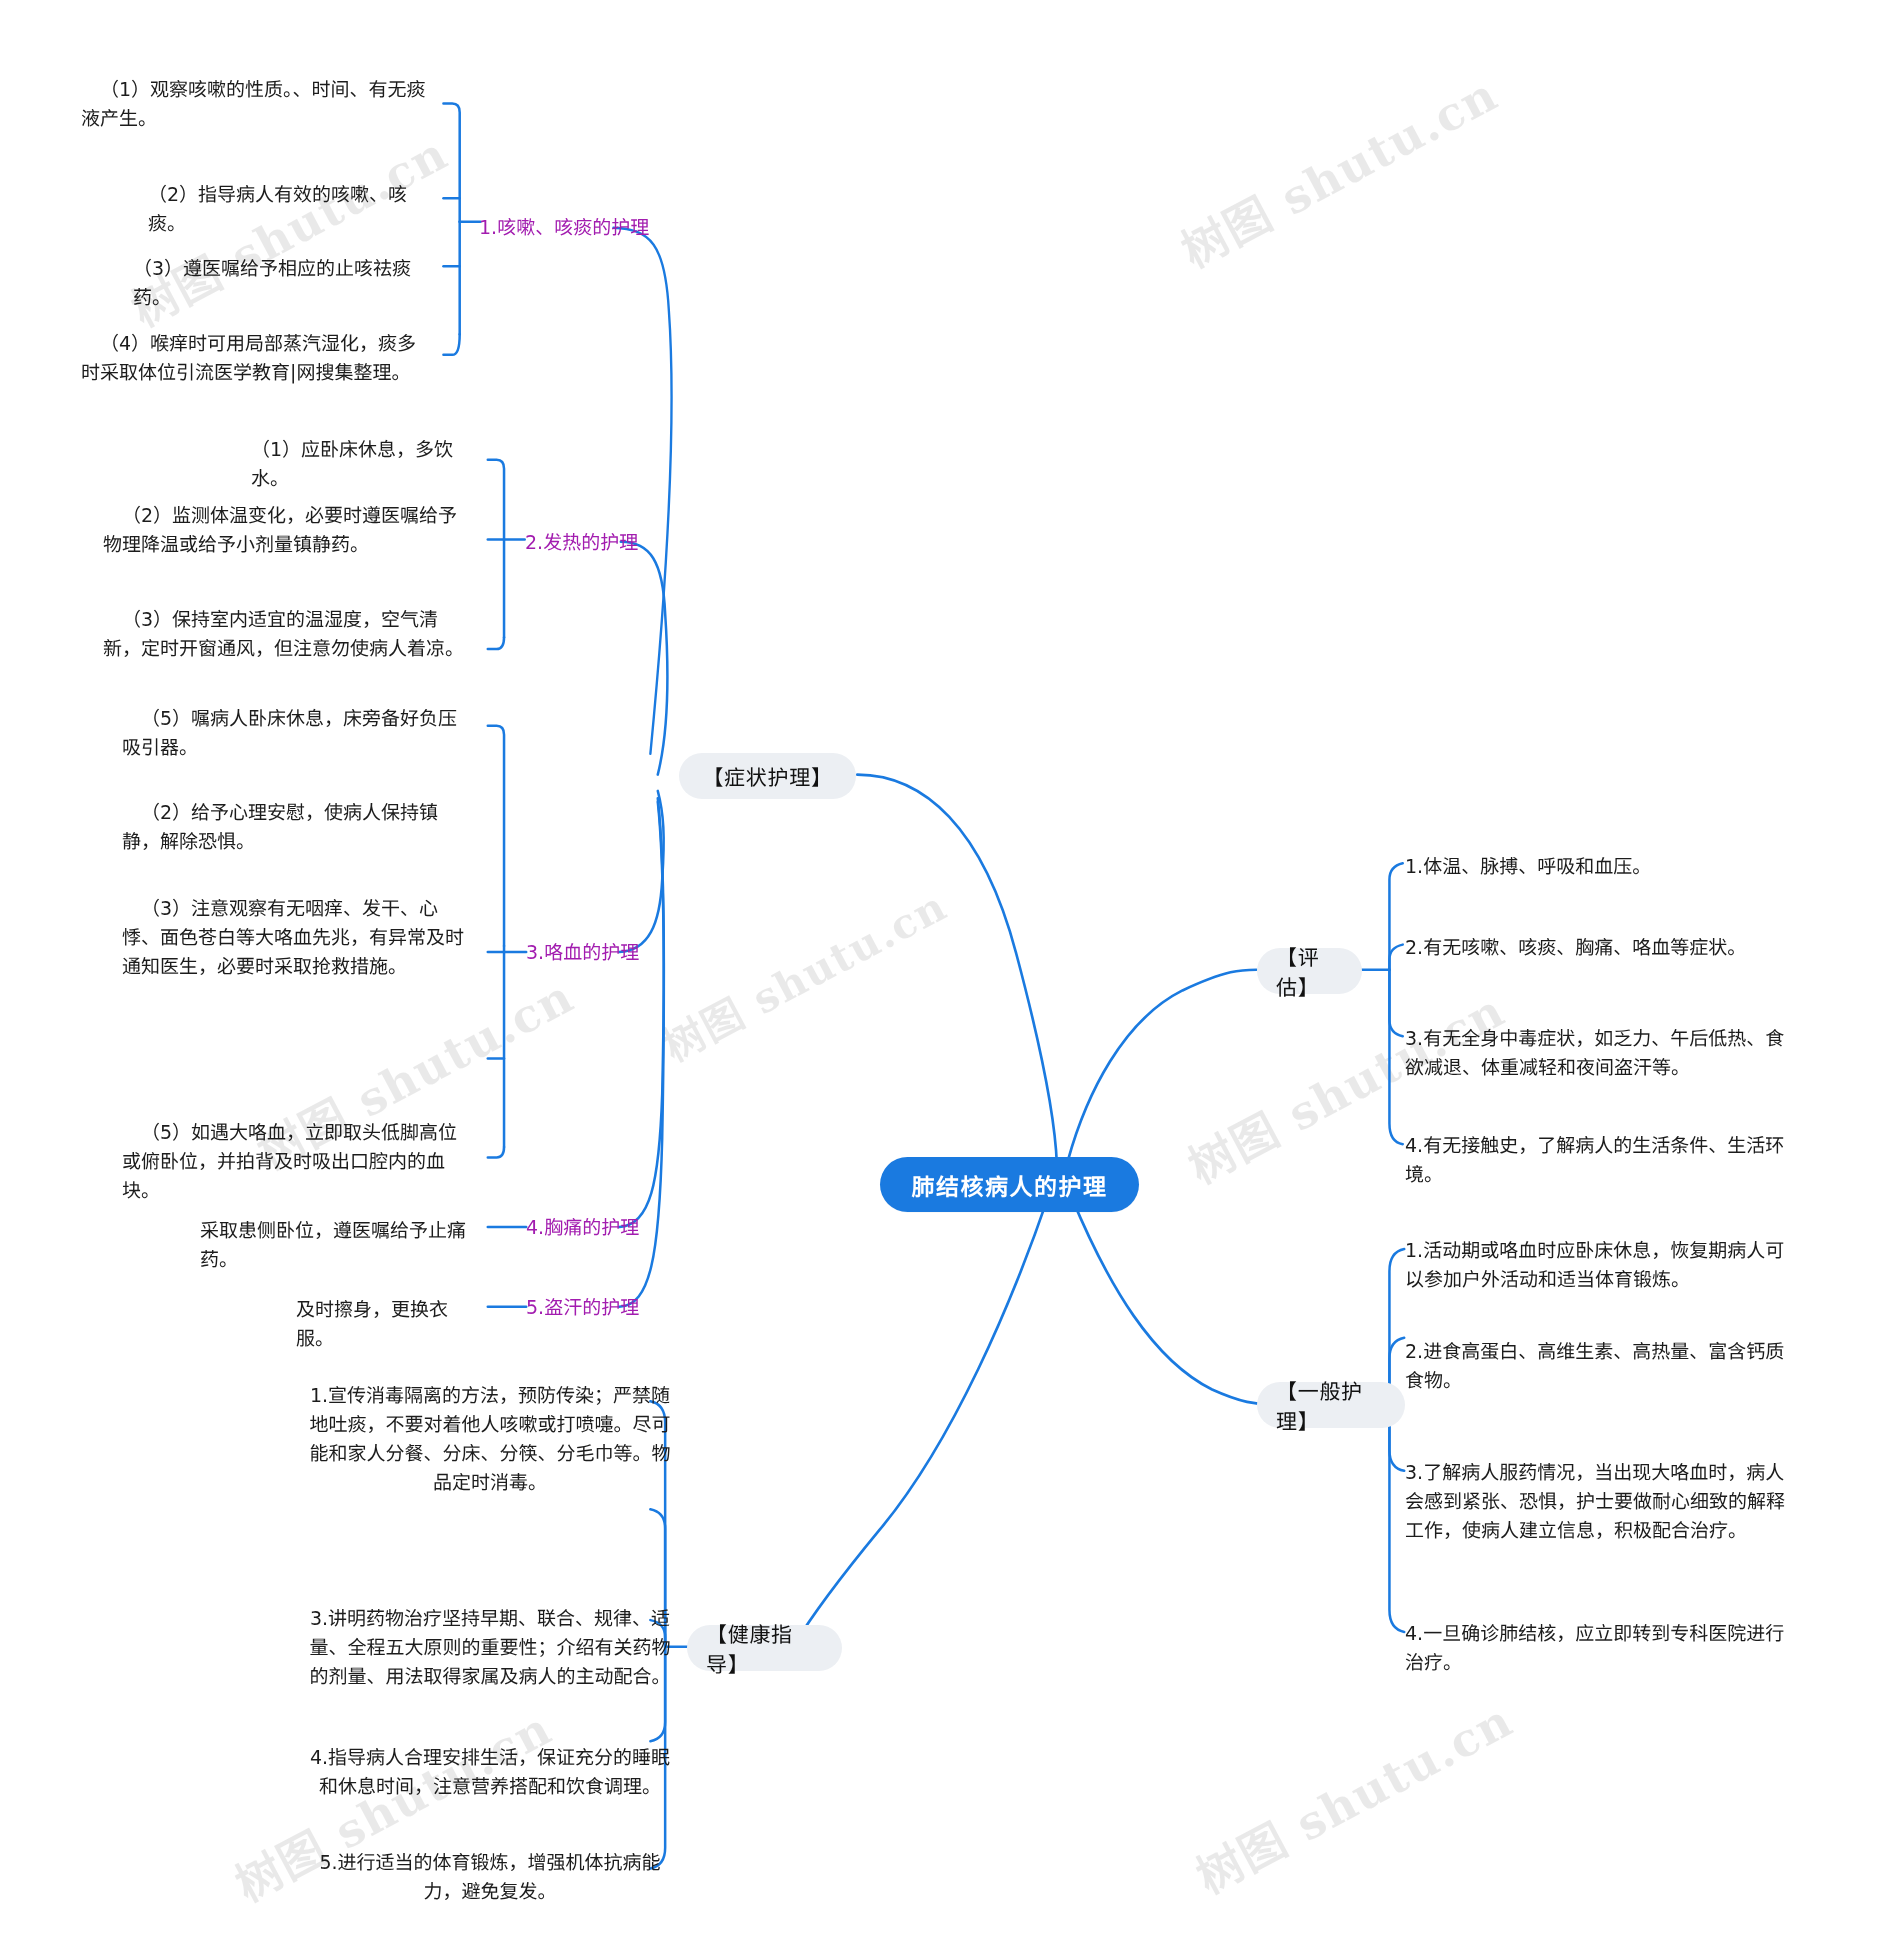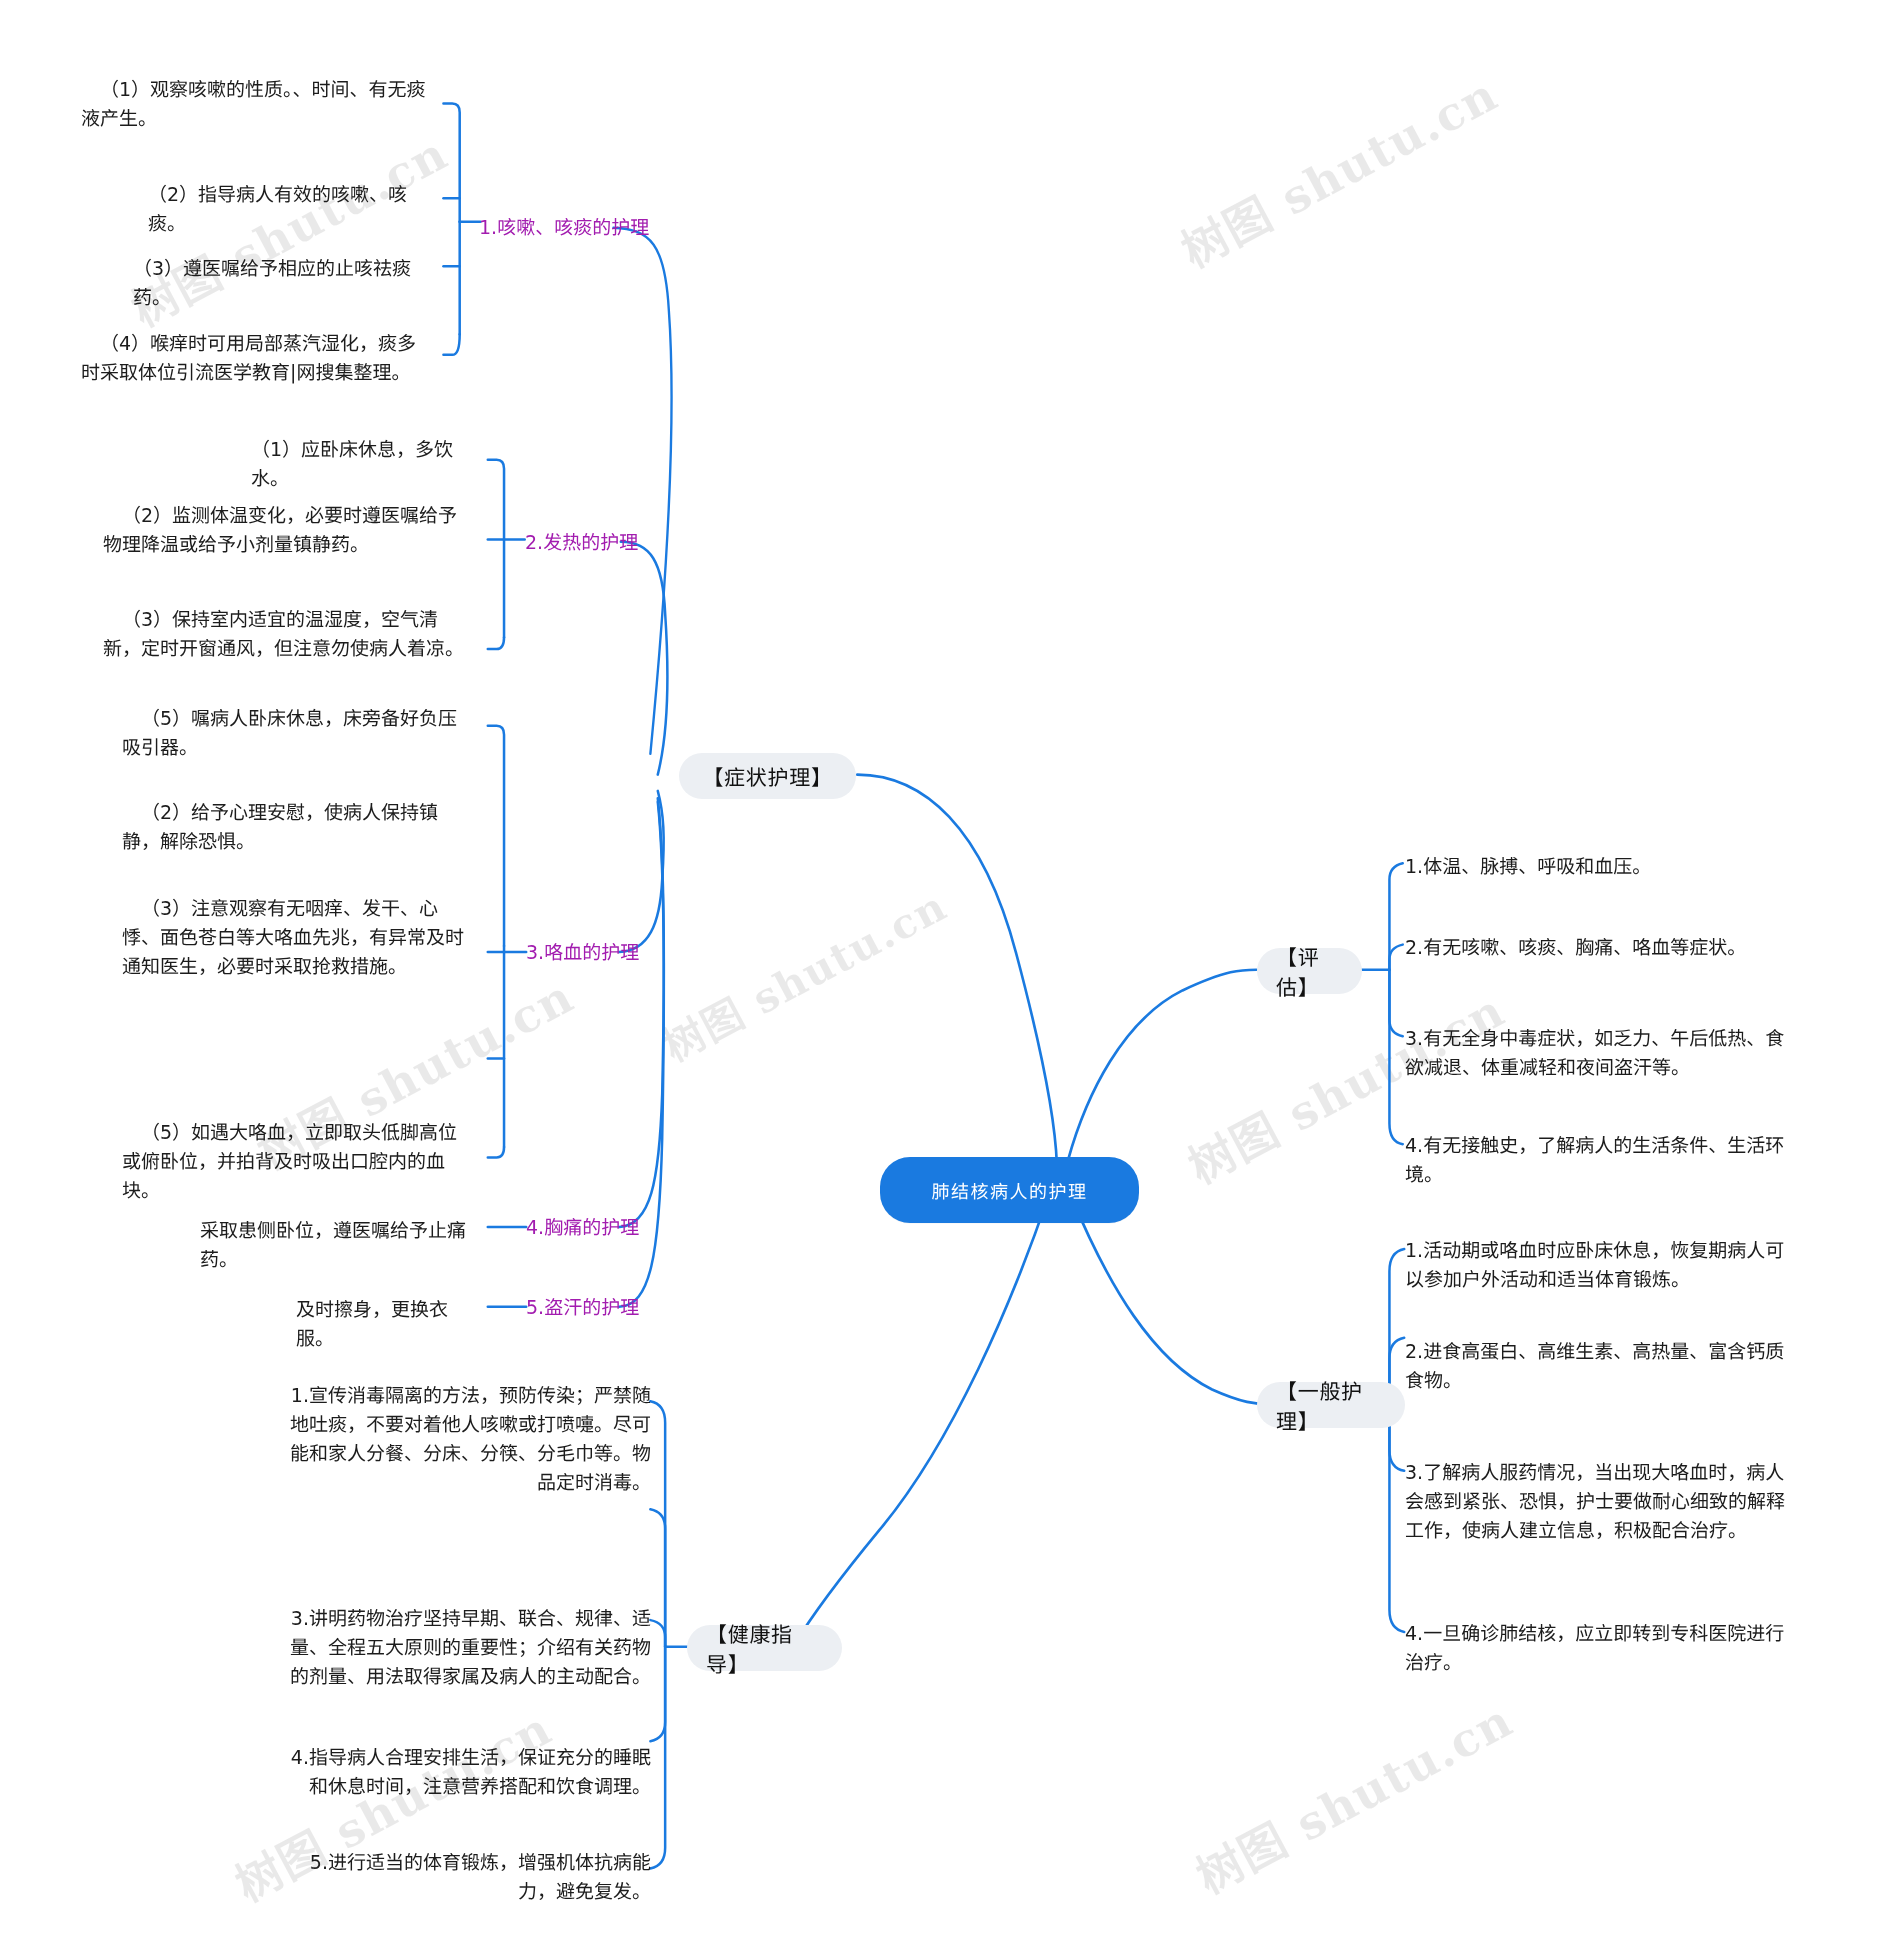--- a/index.html
+++ b/index.html
@@ -16,36 +16,37 @@
     font-family:"DejaVu Serif","Liberation Serif",serif;
     font-size:46px;font-weight:700;white-space:nowrap;
     transform:rotate(-28deg);transform-origin:left top;
     letter-spacing:1.5px;user-select:none;
   }
   .leaf{
     position:absolute;font-size:19px;line-height:1.52;
     color:#1c1c1c;white-space:pre-wrap;
   }
   .leaf.right{text-align:left;}
-  .leaf.leftal{text-align:right;}
+  .leaf.leftal{text-align:center;margin-left:24px;}
   .branch-label{
     position:absolute;font-size:19px;line-height:1.4;color:#a21caf;white-space:nowrap;
   }
   .cat-node{
     position:absolute;background:#eceff3;border-radius:25px;
     display:flex;align-items:center;justify-content:center;
     font-size:21px;color:#111;letter-spacing:0.7px;
     padding:0 19px;height:46px;box-sizing:border-box;
   }
   .root-node{
     position:absolute;background:#1a7ae0;border-radius:30px;
     display:flex;align-items:center;justify-content:center;
-    color:#ffffff;font-size:18px;letter-spacing:1.5px;
-    height:66px;box-sizing:border-box;padding:0 25px;
+    color:#ffffff;font-size:23px;letter-spacing:1.5px;
+    height:55px;box-sizing:border-box;padding:0 25px;
     box-shadow:0 0.7px 0 rgba(0,0,0,0.04);
+    font-weight:bold;
   }
 </style>
 </head>
 <body>
 
 <div id="canvas">
 
   <div class="wm" style="left:118px;top:281px;">树图 shutu.cn</div>
   <div class="wm" style="left:1168px;top:222px;">树图 shutu.cn</div>
   <div class="wm" style="left:244px;top:1124px;">树图 shutu.cn</div>

